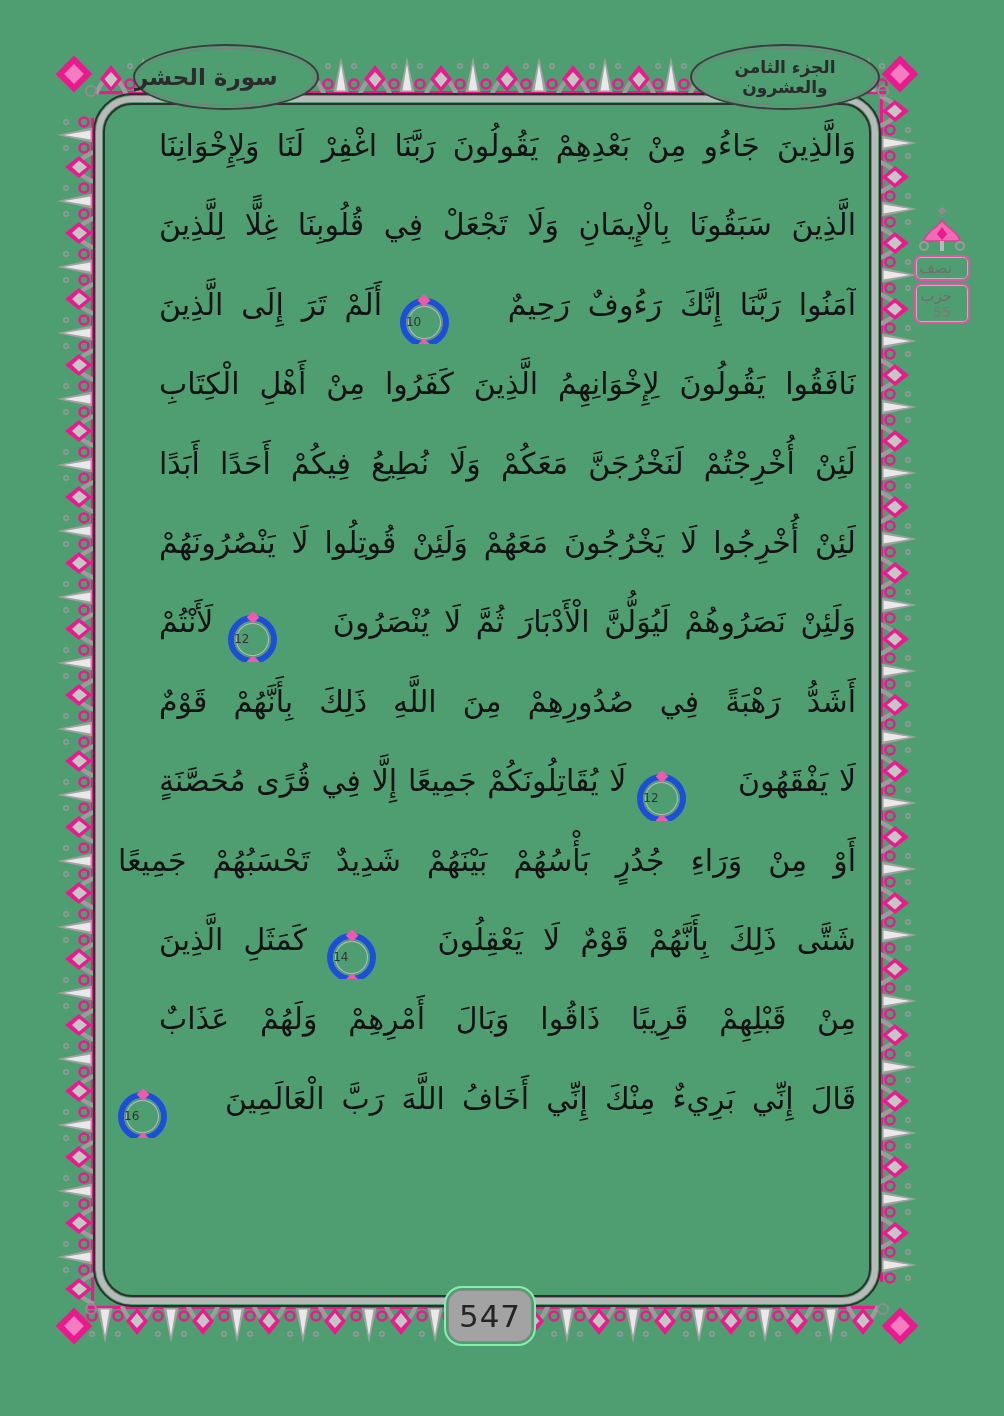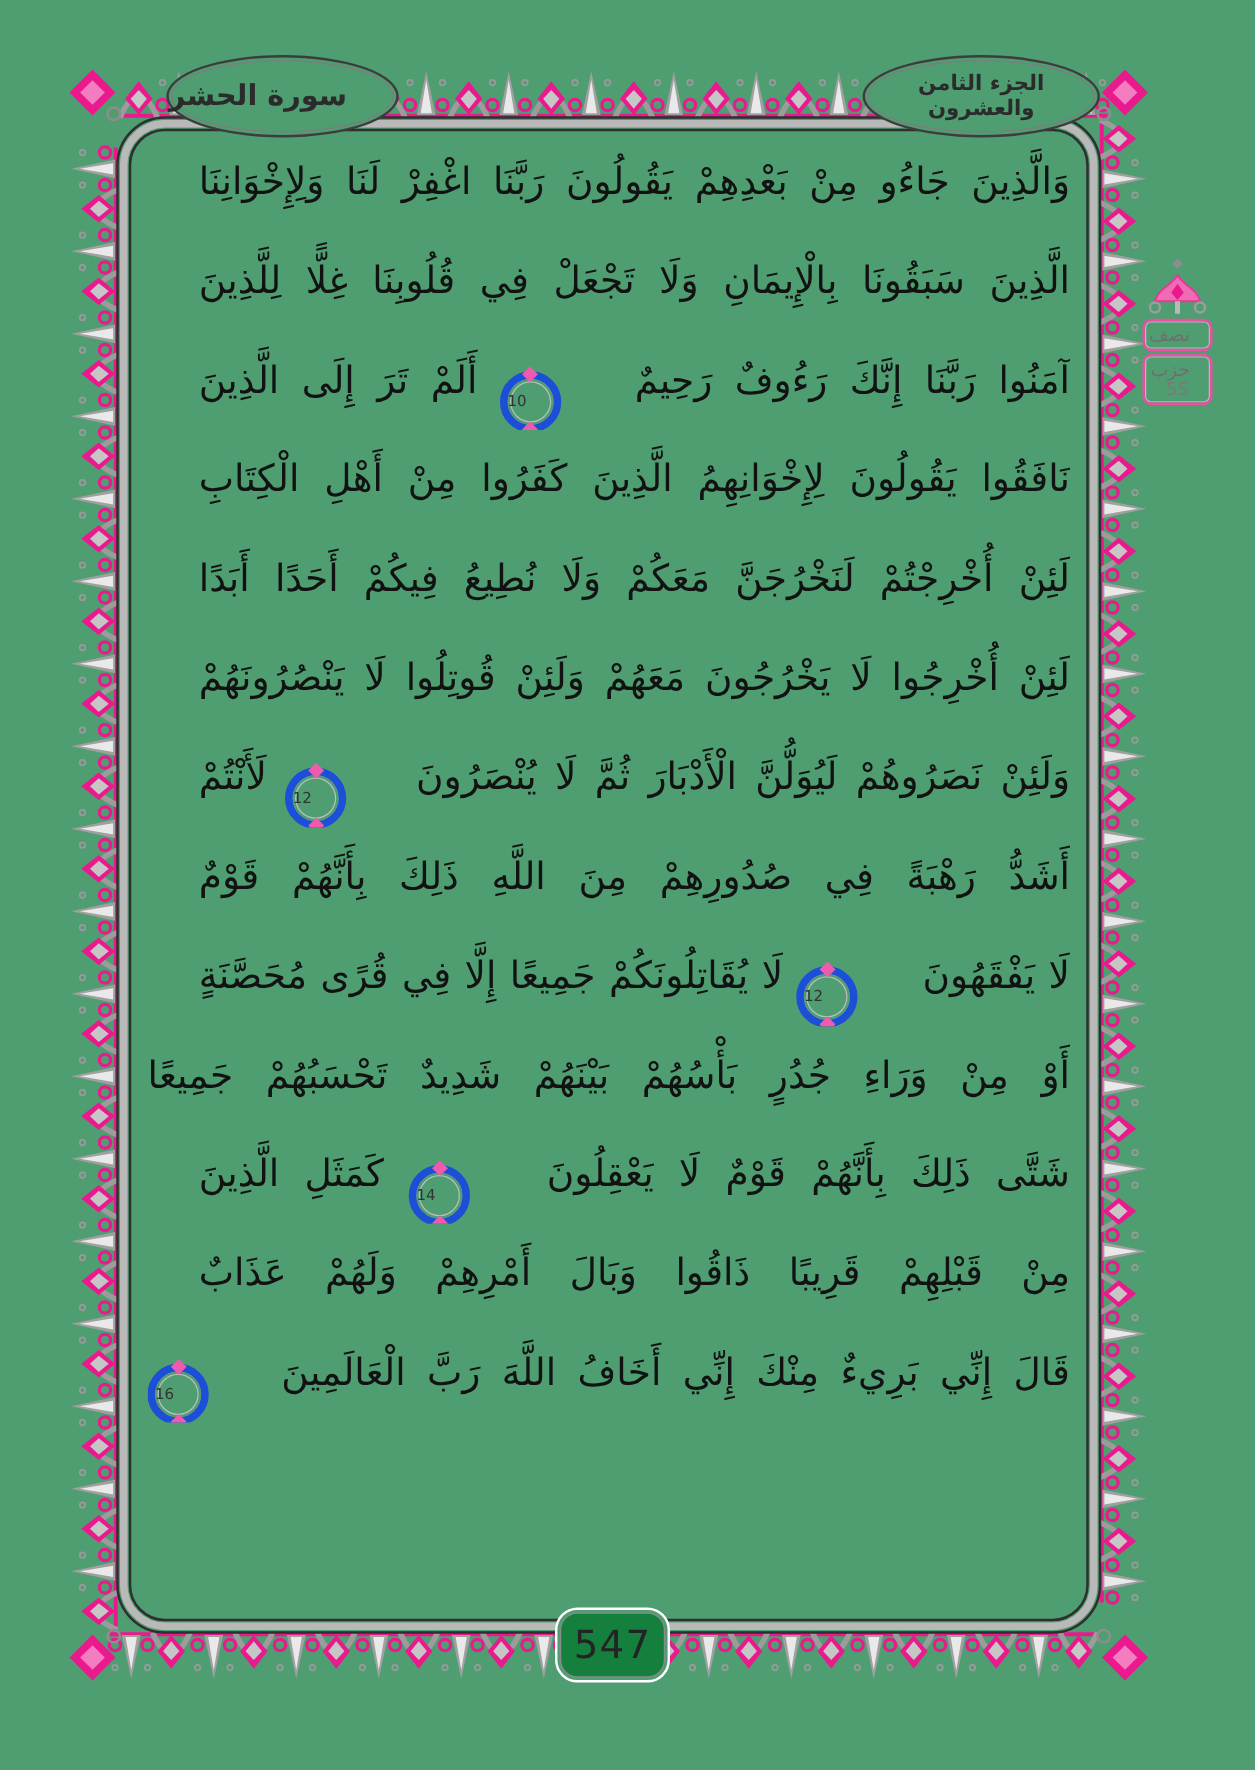--- a/index.html
+++ b/index.html
@@ -21,22 +21,22 @@
     display:flex;align-items:center;justify-content:flex-end;
     color:#2b2b2b;text-align:center;direction:rtl;
   }
   .cartouche.surah{left:133px;top:44px;width:182px;height:62px;font-size:23px;font-weight:bold;}
   .cartouche.juz{left:690px;top:44px;width:186px;height:62px;font-size:17px;font-weight:bold;}
 
   
   .pagenum{
     position:absolute;z-index:3;
     left:444px;top:1286px;width:88px;height:56px;
-    border:2px solid #ffffff;border-radius:18px;
-    background:#15803d;
+    border:2px solid #86efac;border-radius:18px;
+    background:#a3a3a3;
     box-shadow:inset 0 0 0 2px #4f9e72, inset 0 0 0 3px #8a8a8a;
     display:flex;align-items:center;justify-content:center;
     font-size:31px;color:#242424;letter-spacing:1px;
   }
 
   
   .hizb{position:absolute;z-index:3;left:914px;top:206px;width:56px;direction:rtl;}
   .hizb .spark{
     width:10px;height:10px;margin:0 auto 3px auto;
     background:#8d8d8d;transform:rotate(45deg);

